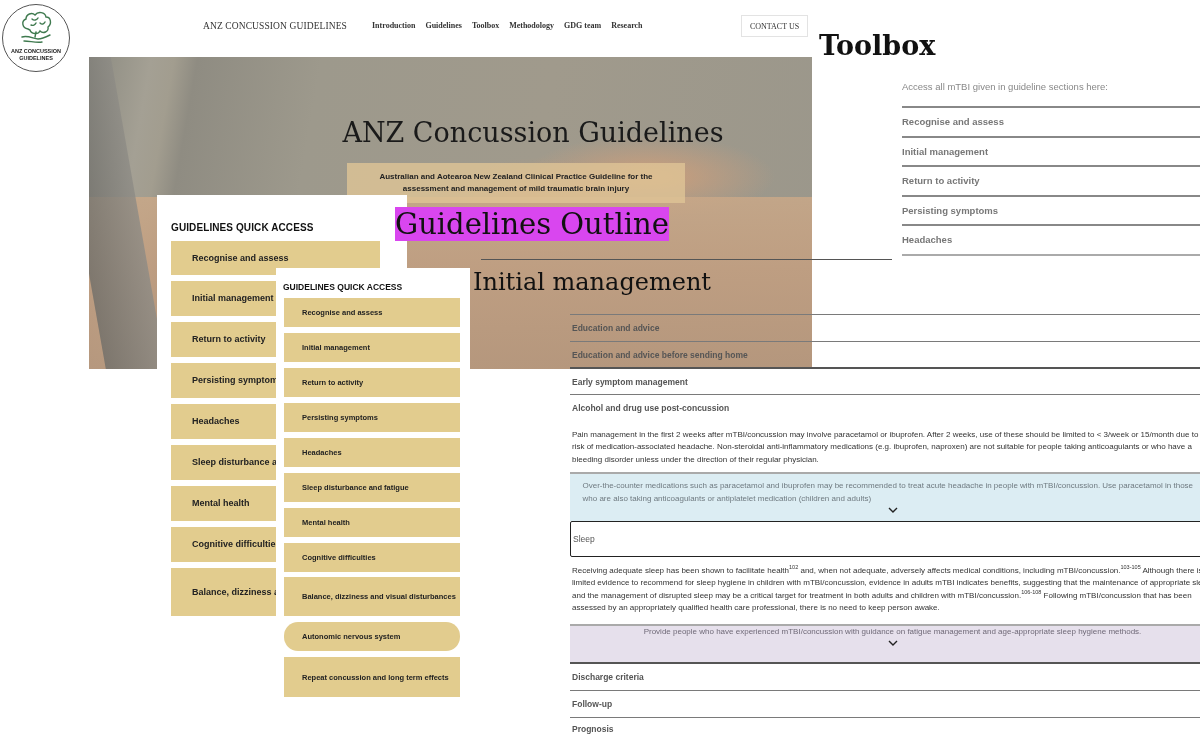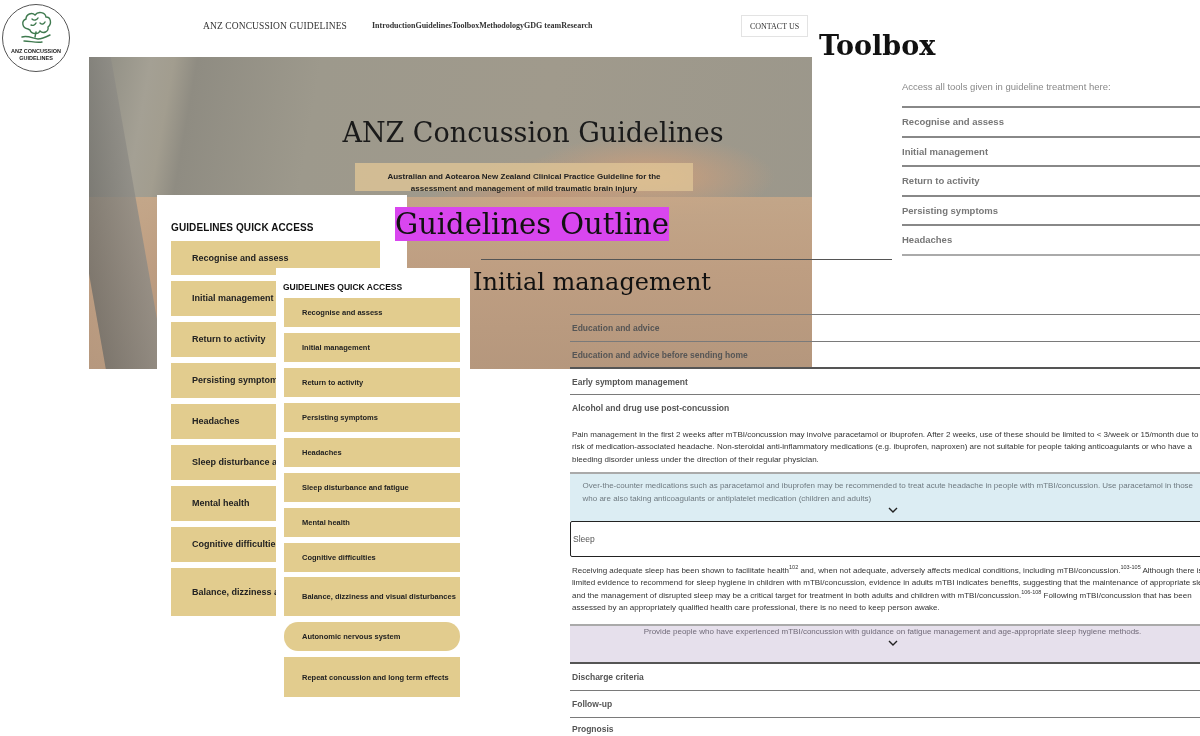--- a/index.html
+++ b/index.html
@@ -8,35 +8,35 @@
 
   .serif { font-family: "DejaVu Serif", "Liberation Serif", serif; }
 
   
   .logo { position: absolute; left: 2px; top: 4px; width: 68px; height: 68px; border: 1px solid #555; border-radius: 50%; background: #fff; display: flex; flex-direction: column; align-items: center; justify-content: flex-start; }
   .logo svg { margin-top: 4px; }
   .logo .logo-text { font-family: "Liberation Sans", sans-serif; font-size: 5.5px; font-weight: bold; text-align: center; line-height: 7px; color: #222; margin-top: 1px; }
 
   
   .site-title { position: absolute; left: 203px; top: 21px; font-family: "Liberation Serif", serif; font-size: 9.5px; color: #333; letter-spacing: 0.1px; }
-  .nav { position: absolute; left: 372px; top: 21px; display: flex; font-family: "Liberation Serif", serif; font-size: 8px; font-weight: bold; color: #333; }
+  .nav { position: absolute; left: 372px; top: 21px; display: flex; gap: 10px; font-family: "Liberation Serif", serif; font-size: 8px; font-weight: bold; color: #333; }
   .nav span { cursor: pointer; }
   .contact-btn { position: absolute; left: 741px; top: 15px; width: 67px; height: 22px; border: 1px solid #e3e3e3; background: #fff; font-family: "Liberation Serif", serif; font-size: 8px; color: #333; display: flex; align-items: center; justify-content: center; }
 
   
   .hero { position: absolute; left: 89px; top: 57px; width: 723px; height: 312px; overflow: hidden;
     background:
       radial-gradient(ellipse 180px 60px at 560px 120px, rgba(214,160,120,0.85), rgba(214,160,120,0) 70%),
       radial-gradient(ellipse 160px 70px at 450px 150px, rgba(205,150,112,0.8), rgba(205,150,112,0) 70%),
       linear-gradient(100deg, #8b8a80 0%, #a4a094 8%, #a29d8f 11%, #8f8c82 14%, #9d998c 30%, #a09a8c 60%, #9b978b 100%);
   }
   .hero .desk { position: absolute; left: 0; top: 140px; width: 723px; height: 180px; background: linear-gradient(180deg, #c9a888 0%, #c49f80 40%, #b8967a 100%); opacity: 0.85; }
   .hero .laptop { position: absolute; left: -10px; top: -20px; width: 60px; height: 360px; background: linear-gradient(90deg, #6f6e69, #8d8b85); transform: skewX(10deg); opacity: 0.8; }
   .hero-title { position: absolute; left: 0; width: 100%; top: 60px; text-align: center; padding-left: 165px; font-size: 27px; color: #1a1a1a; }
-  .hero-sub { position: absolute; left: 258px; top: 106px; width: 338px; height: 28px; background: rgba(223,196,150,0.8); font-size: 8px; font-weight: bold; color: #222; text-align: center; line-height: 12px; padding-top: 8px; margin-left: 8px; }
+  .hero-sub { position: absolute; left: 258px; top: 106px; width: 338px; height: 40px; background: rgba(223,196,150,0.8); font-size: 8px; font-weight: bold; color: #222; text-align: center; line-height: 12px; padding-top: 8px; }
 
   
   .qa1 { position: absolute; left: 157px; top: 195px; width: 250px; height: 440px; background: #fff; }
   .qa1 .qa-title { position: absolute; left: 14px; top: 27px; font-size: 10px; font-weight: bold; color: #111; letter-spacing: 0.1px; }
   .qa1 .qa-item { position: absolute; left: 14px; width: 209px; background: #e2cc8e; font-size: 9px; font-weight: bold; color: #222; padding-left: 21px; display: flex; align-items: center; line-height: 13px; }
 
   
   .qa2 { position: absolute; left: 276px; top: 268px; width: 194px; height: 440px; background: #fff; }
   .qa2 .qa-title { position: absolute; left: 7px; top: 14px; font-size: 8.5px; font-weight: bold; color: #111; }
   .qa2 .qa-item { position: absolute; left: 8px; width: 176px; background: #e2cc8e; font-size: 7.5px; font-weight: bold; color: #222; padding-left: 18px; display: flex; align-items: center; line-height: 11px; }
@@ -199,21 +199,21 @@
   </div>
   <div class="acc-row" style="height:26px;border-bottom:2px solid #666;">
     <span>Prognosis</span>
     <svg class="chev" viewBox="0 0 12 10">
         <path d="M2 3 L6 7 L10 3" fill="none" stroke="#222" stroke-width="1.4"></path>
       </svg>
   </div>
 </div>
 
 <div class="toolbox-title serif">Toolbox</div>
-<div class="tb-intro">Access all tools given in guideline treatment here:</div>
+<div class="tb-intro">Access all mTBI given in guideline sections here:</div>
 <div class="tb-list">
   <div class="tb-item">Recognise and assess</div>
   <div class="tb-item">Initial management</div>
   <div class="tb-item">Return to activity</div>
   <div class="tb-item">Persisting symptoms</div>
   <div class="tb-item">Headaches</div>
   <div class="tb-end"></div>
 </div>
 
 </body></html>

